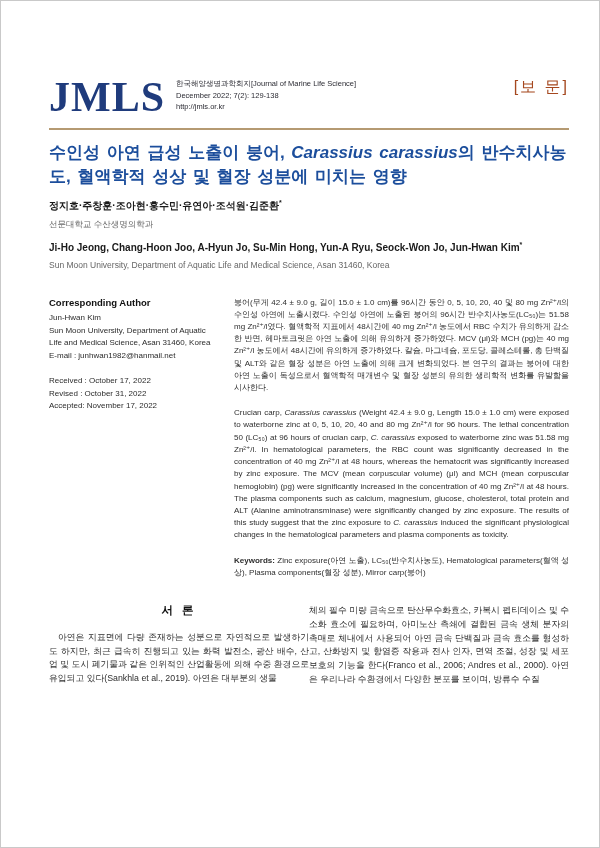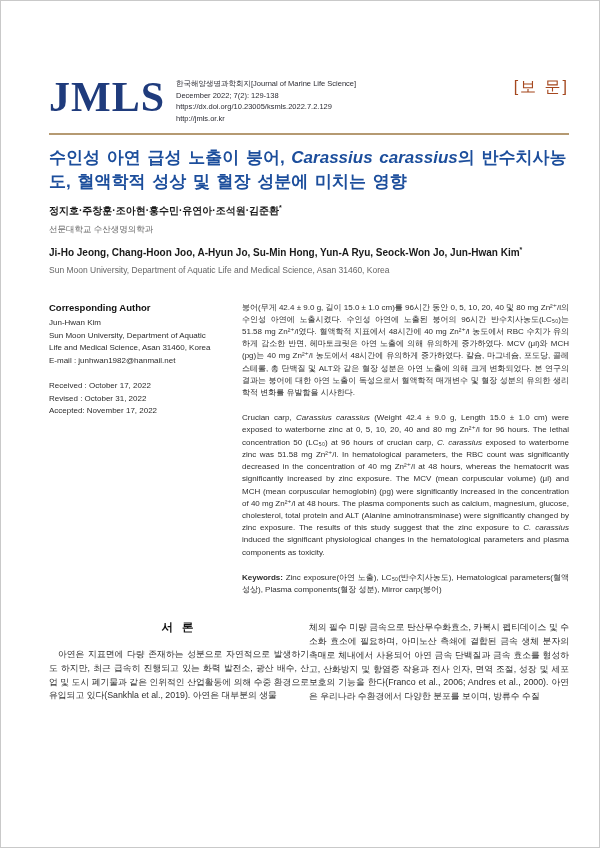--- a/index.html
+++ b/index.html
@@ -62,21 +62,21 @@
   }
   .authors sup{font-size:7px;}
   .affiliation{
     margin-top:6px;
     font-size:8.5px;color:#666666;
   }
   
   .info-section{
     margin-top:27px;
     display:flex;
-    gap:26px;
+    gap:18px;
   }
   .sidebar{
     flex:0 0 167px;
     font-size:8px;line-height:12.5px;
     color:#2b2b2b;
   }
   .sidebar .heading{
     font-size:9.5px;font-weight:bold;
     margin-bottom:3px;color:#111111;
   }
@@ -113,21 +113,20 @@
 </head>
 <body>
 
 <div class="page">
 
   <div class="header">
     <div class="logo">JMLS</div>
     <div class="journal-info">
       <div>한국해양생명과학회지[Journal of Marine Life Science]</div>
       <div>December 2022; 7(2): 129-138</div>
-      <div>https://dx.doi.org/10.23005/ksmls.2022.7.2.129</div>
       <div>http://jmls.or.kr</div>
     </div>
     <div class="spacer"></div>
     <div class="article-type">[보 문]</div>
   </div>
   <hr class="header-rule">
 
   <div class="title-kr"><span>수인성 아연 급성 노출이 붕어, </span><span class="species">Carassius carassius</span><span>의 반수치사농도, 혈액학적 성상 및 혈장 성분에 미치는 영향</span></div>
   <div class="authors"><span>정지호·주창훈·조아현·홍수민·유연아·조석원·김준환</span><sup>*</sup></div>
   <div class="affiliation">선문대학교 수산생명의학과</div>

